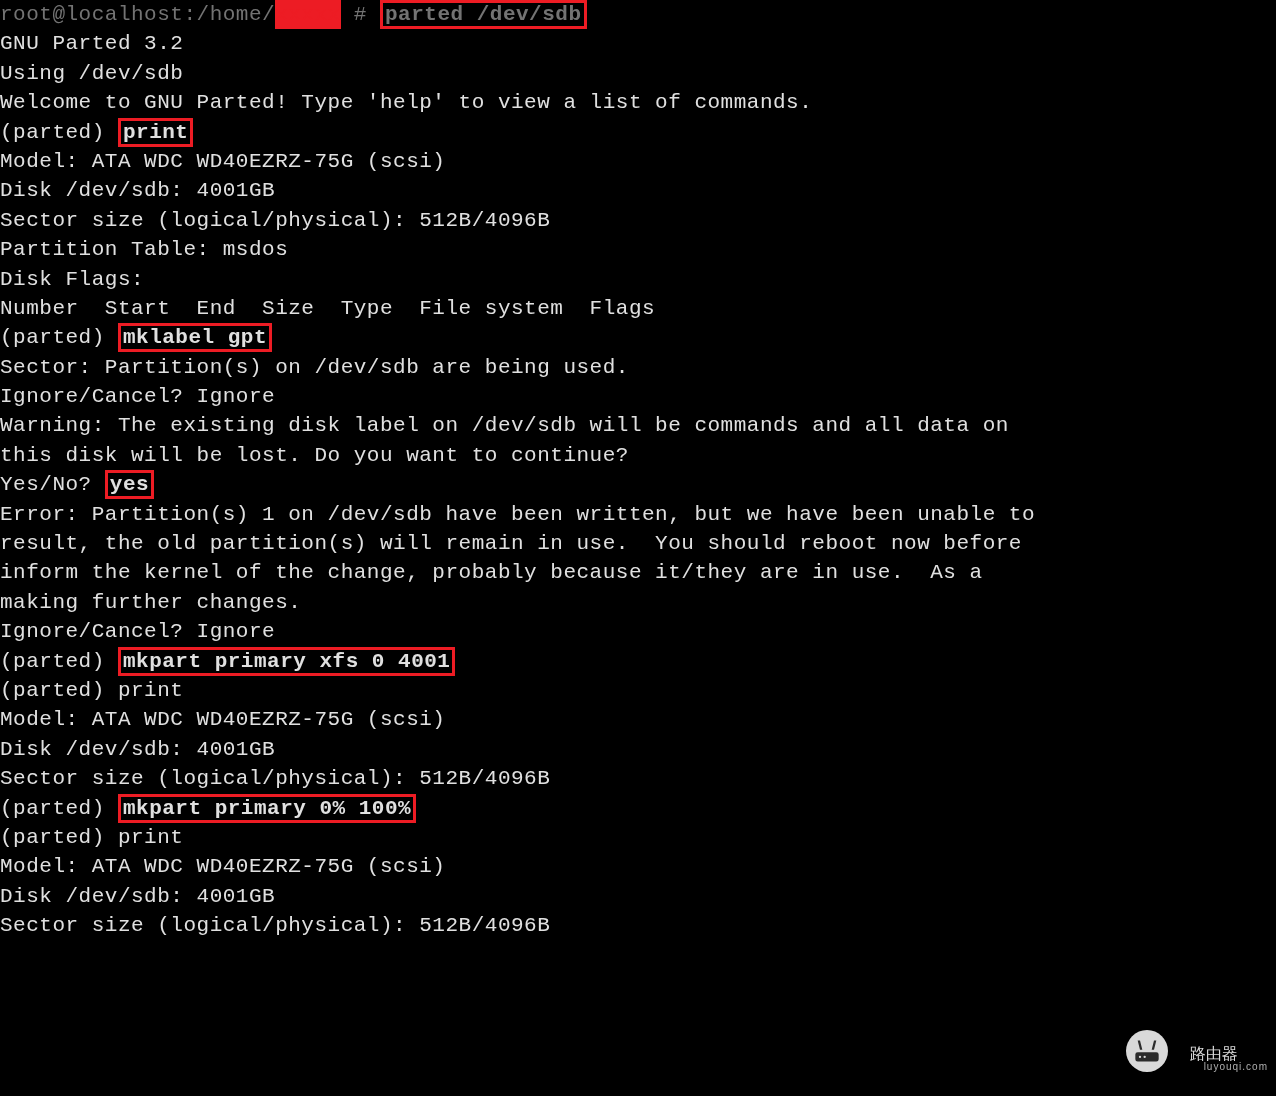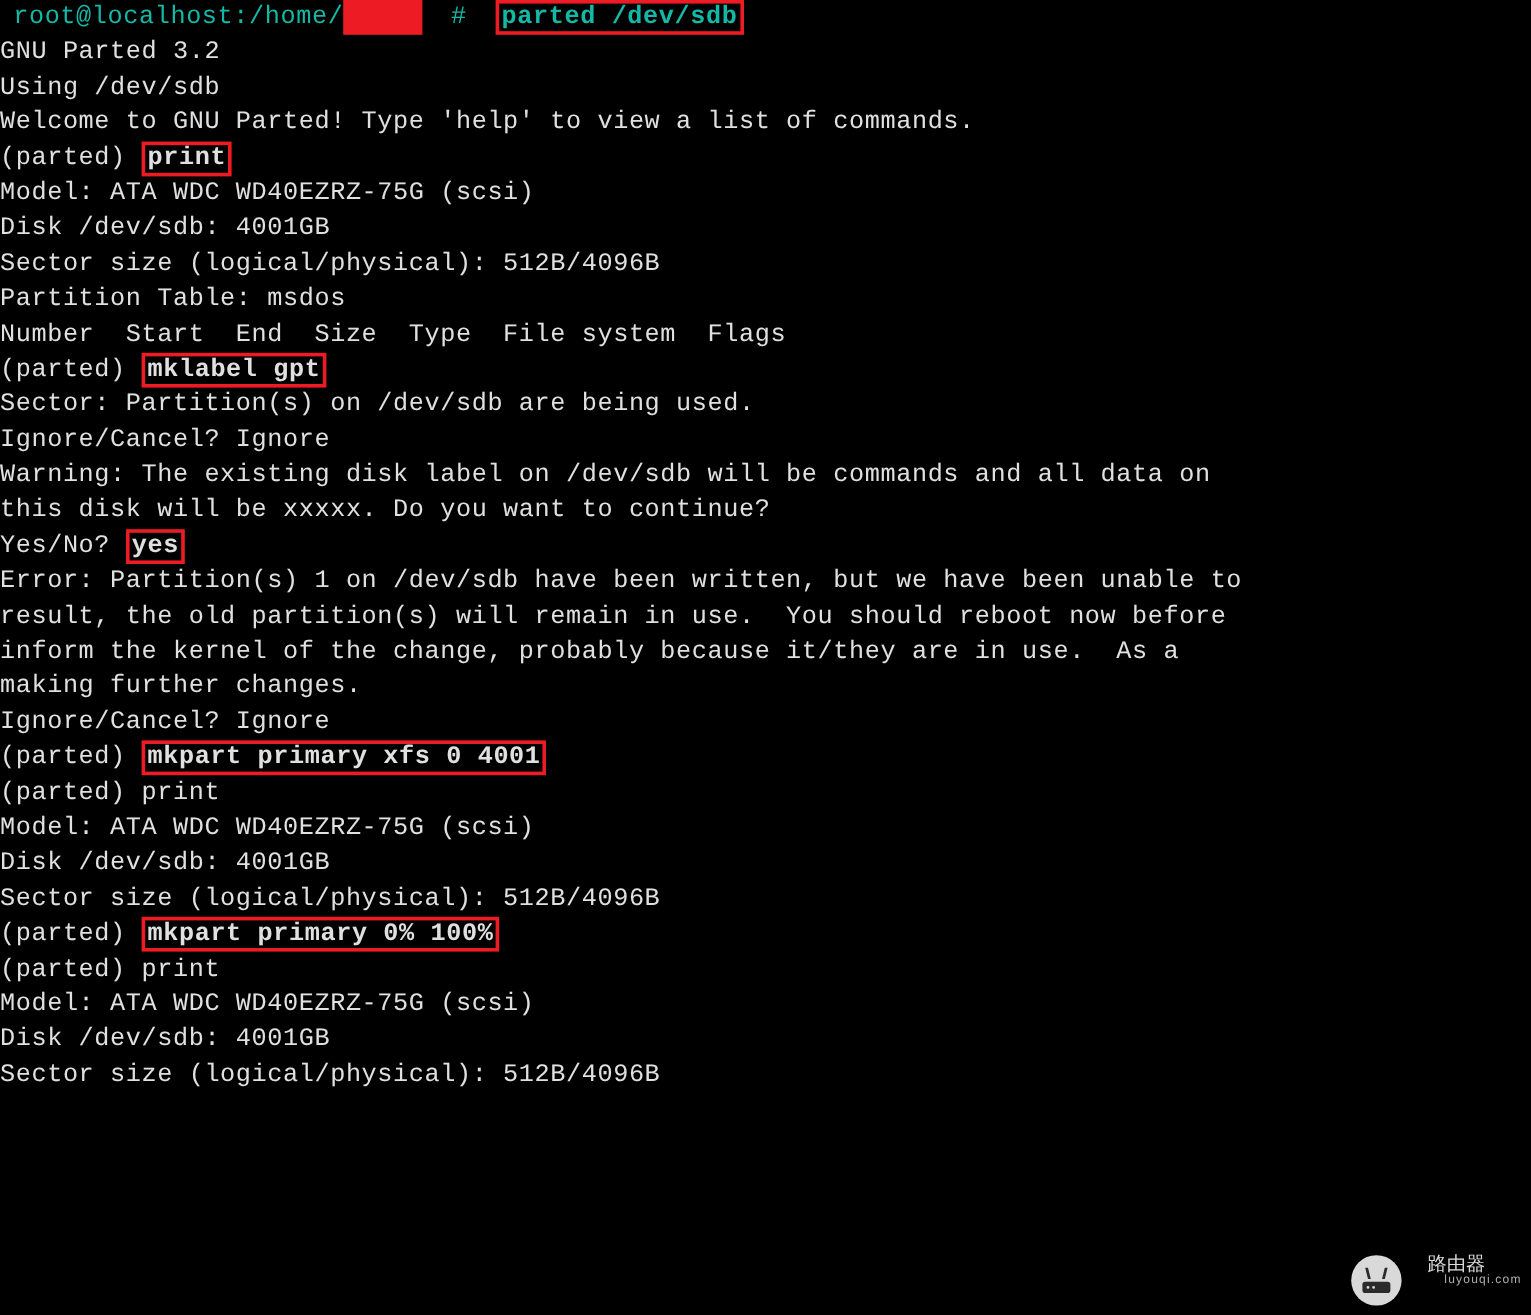--- a/index.html
+++ b/index.html
@@ -20,42 +20,41 @@
       position: relative;
     }
     .terminal {
       padding: 0;
     }
     .line {
       white-space: pre;
       letter-spacing: 0.5px;
     }
     .white {
-      color: #14b8a6;
-      margin-left: 11px;
+      color: #737373;
     }
     .redact {
       background: #ed1c24;
       color: #ed1c24;
       display: inline-block;
       vertical-align: baseline;
     }
     .boxed {
       border: 3px solid #ed1c24;
       padding: 0 2px;
       display: inline-block;
       line-height: 1.1;
       font-weight: bold;
     }
     .watermark {
       position: absolute;
       right: 8px;
-      bottom: 8px;
+      bottom: 24px;
       display: flex;
-      align-items: flex-start;
+      align-items: flex-end;
       gap: 22px;
       opacity: 0.85;
     }
     .wm-circle {
       width: 42px;
       height: 42px;
       background: #ffffff;
       border-radius: 50%;
       display: flex;
       align-items: center;
@@ -86,28 +85,29 @@
 <div class="terminal">
   <div class="line"><span class="white">root@localhost:/home/</span><span class="redact">xxxxx</span><span class="white"> # </span><span class="boxed white">parted /dev/sdb</span></div>
   <div class="line">GNU Parted 3.2</div>
   <div class="line">Using /dev/sdb</div>
   <div class="line">Welcome to GNU Parted! Type 'help' to view a list of commands.</div>
   <div class="line"><span>(parted) </span><span class="boxed">print</span></div>
   <div class="line">Model: ATA WDC WD40EZRZ-75G (scsi)</div>
   <div class="line">Disk /dev/sdb: 4001GB</div>
   <div class="line">Sector size (logical/physical): 512B/4096B</div>
   <div class="line">Partition Table: msdos</div>
+  <div class="line">Disk Flags:</div>
   <div class="line"></div>
   <div class="line">Number  Start  End  Size  Type  File system  Flags</div>
   <div class="line"></div>
   <div class="line"><span>(parted) </span><span class="boxed">mklabel gpt</span></div>
   <div class="line">Sector: Partition(s) on /dev/sdb are being used.</div>
   <div class="line">Ignore/Cancel? Ignore</div>
   <div class="line">Warning: The existing disk label on /dev/sdb will be commands and all data on</div>
-  <div class="line">this disk will be xxxxx. Do you want to continue?</div>
+  <div class="line">this disk will be lost. Do you want to continue?</div>
   <div class="line"><span>Yes/No? </span><span class="boxed">yes</span></div>
   <div class="line">Error: Partition(s) 1 on /dev/sdb have been written, but we have been unable to</div>
   <div class="line">result, the old partition(s) will remain in use.  You should reboot now before</div>
   <div class="line">inform the kernel of the change, probably because it/they are in use.  As a</div>
   <div class="line">making further changes.</div>
   <div class="line">Ignore/Cancel? Ignore</div>
   <div class="line"><span>(parted) </span><span class="boxed">mkpart primary xfs 0 4001</span></div>
   <div class="line">(parted) print</div>
   <div class="line">Model: ATA WDC WD40EZRZ-75G (scsi)</div>
   <div class="line">Disk /dev/sdb: 4001GB</div>

